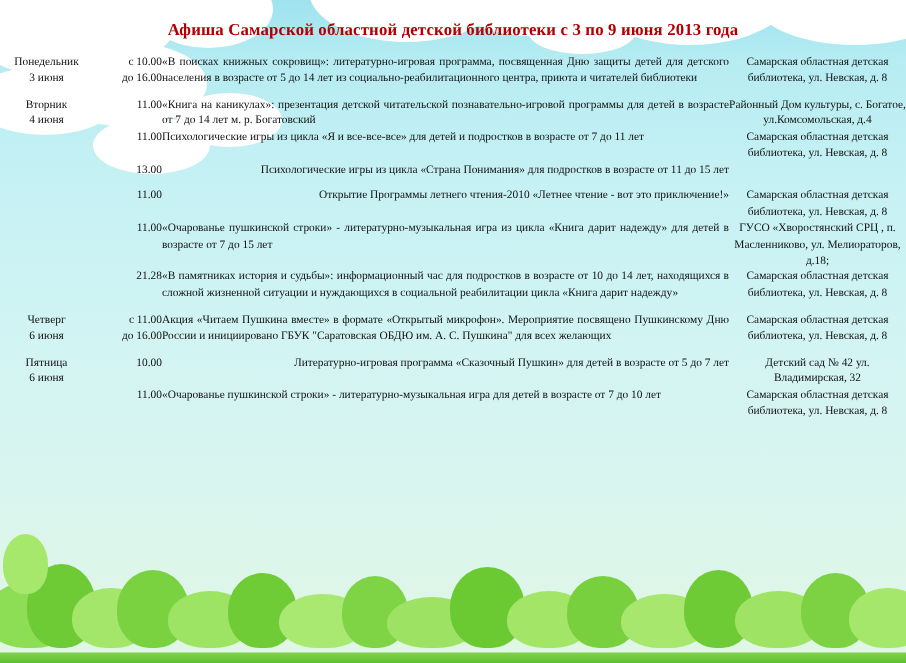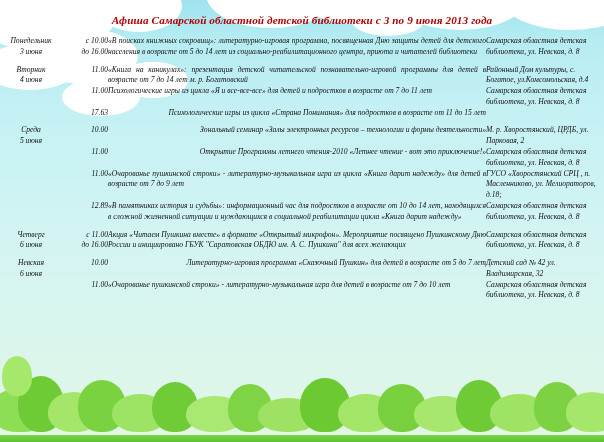--- a/index.html
+++ b/index.html
@@ -56,21 +56,21 @@
     position: absolute;
     left: 0; bottom: 0;
     width: 604px; height: 7px;
     background: linear-gradient(to bottom, #7fd14a, #5cc12e);
   }
 
   
   #content {
     position: absolute;
     top: 0; left: 0;
-    width: 604px; height: 442px; font-style: italic;
+    width: 604px; height: 442px;
   }
   .title {
     position: absolute;
     top: 14px;
     left: 0;
     width: 604px;
     text-align: center;
     font-size: 11.2px;
     font-weight: bold;
     color: #b00000;
@@ -123,20 +123,21 @@
     text-align: justify;
     text-justify: inter-word;
   }
   td.desc.nojust { text-align: right; }
 
   td.place {
     padding-top: 3px;
     padding-left: 2px;
     padding-right: 3px;
     padding-bottom: 4px;
+    text-align: center;
     font-size: 7.2px;
     line-height: 1.4;
   }
 
   tr.gap td { height: 7px; font-size: 0; line-height: 0; padding: 0; }
 </style>
 </head>
 <body>
 
 <div id="poster">
@@ -203,64 +204,53 @@
           <td class="day"></td>
           <td class="time">
             <span class="t1">11.00</span>
           </td>
           <td class="desc">Психологические игры из цикла «Я и все-все-все» для детей и подростков в возрасте от 7 до 11 лет</td>
           <td class="place">Самарская областная детская библиотека, ул. Невская, д. 8</td>
         </tr>
         <tr>
           <td class="day"></td>
           <td class="time">
-            <span class="t1">17.63</span>
+            <span class="t1">13.00</span>
           </td>
           <td class="desc nojust">Психологические игры из цикла «Страна Понимания» для подростков в возрасте от 11 до 15 лет</td>
           <td class="place"></td>
         </tr>
 
         <tr class="gap">
             <td></td>
             <td></td>
             <td></td>
             <td></td>
           </tr>
 
         <tr>
-          <td class="day">
-            <span class="d1">Среда</span>
-            <span class="d2">5 июня</span>
-          </td>
-          <td class="time">
-            <span class="t1">10.00</span>
-          </td>
-          <td class="desc nojust">Зональный семинар «Залы электронных ресурсов – технологии и формы деятельности»</td>
-          <td class="place">М. р. Хворостянский, ЦРДБ, ул. Парковая, 2</td>
-        </tr>
-        <tr>
           <td class="day"></td>
           <td class="time">
             <span class="t1">11.00</span>
           </td>
           <td class="desc nojust">Открытие Программы летнего чтения-2010 «Летнее чтение - вот это приключение!»</td>
           <td class="place">Самарская областная детская библиотека, ул. Невская, д. 8</td>
         </tr>
         <tr>
           <td class="day"></td>
           <td class="time">
             <span class="t1">11.00</span>
           </td>
-          <td class="desc">«Очарованье пушкинской строки» - литературно-музыкальная игра из цикла «Книга дарит надежду» для детей в возрасте от 7 до 9 лет</td>
+          <td class="desc">«Очарованье пушкинской строки» - литературно-музыкальная игра из цикла «Книга дарит надежду» для детей в возрасте от 7 до 15 лет</td>
           <td class="place">ГУСО «Хворостянский СРЦ , п. Масленниково, ул. Мелиораторов, д.18;</td>
         </tr>
         <tr>
           <td class="day"></td>
           <td class="time">
-            <span class="t1">12.89</span>
+            <span class="t1">21.28</span>
           </td>
           <td class="desc">«В памятниках история и судьбы»: информационный час для подростков в возрасте от 10 до 14 лет, находящихся в сложной жизненной ситуации и нуждающихся в социальной реабилитации цикла «Книга дарит надежду»</td>
           <td class="place">Самарская областная детская библиотека, ул. Невская, д. 8</td>
         </tr>
 
         <tr class="gap">
             <td></td>
             <td></td>
             <td></td>
             <td></td>
@@ -281,21 +271,21 @@
 
         <tr class="gap">
             <td></td>
             <td></td>
             <td></td>
             <td></td>
           </tr>
 
         <tr>
           <td class="day">
-            <span class="d1">Невская</span>
+            <span class="d1">Пятница</span>
             <span class="d2">6 июня</span>
           </td>
           <td class="time">
             <span class="t1">10.00</span>
           </td>
           <td class="desc nojust">Литературно-игровая программа «Сказочный Пушкин» для детей в возрасте от 5 до 7 лет</td>
           <td class="place">Детский сад № 42 ул. Владимирская, 32</td>
         </tr>
         <tr>
           <td class="day"></td>

